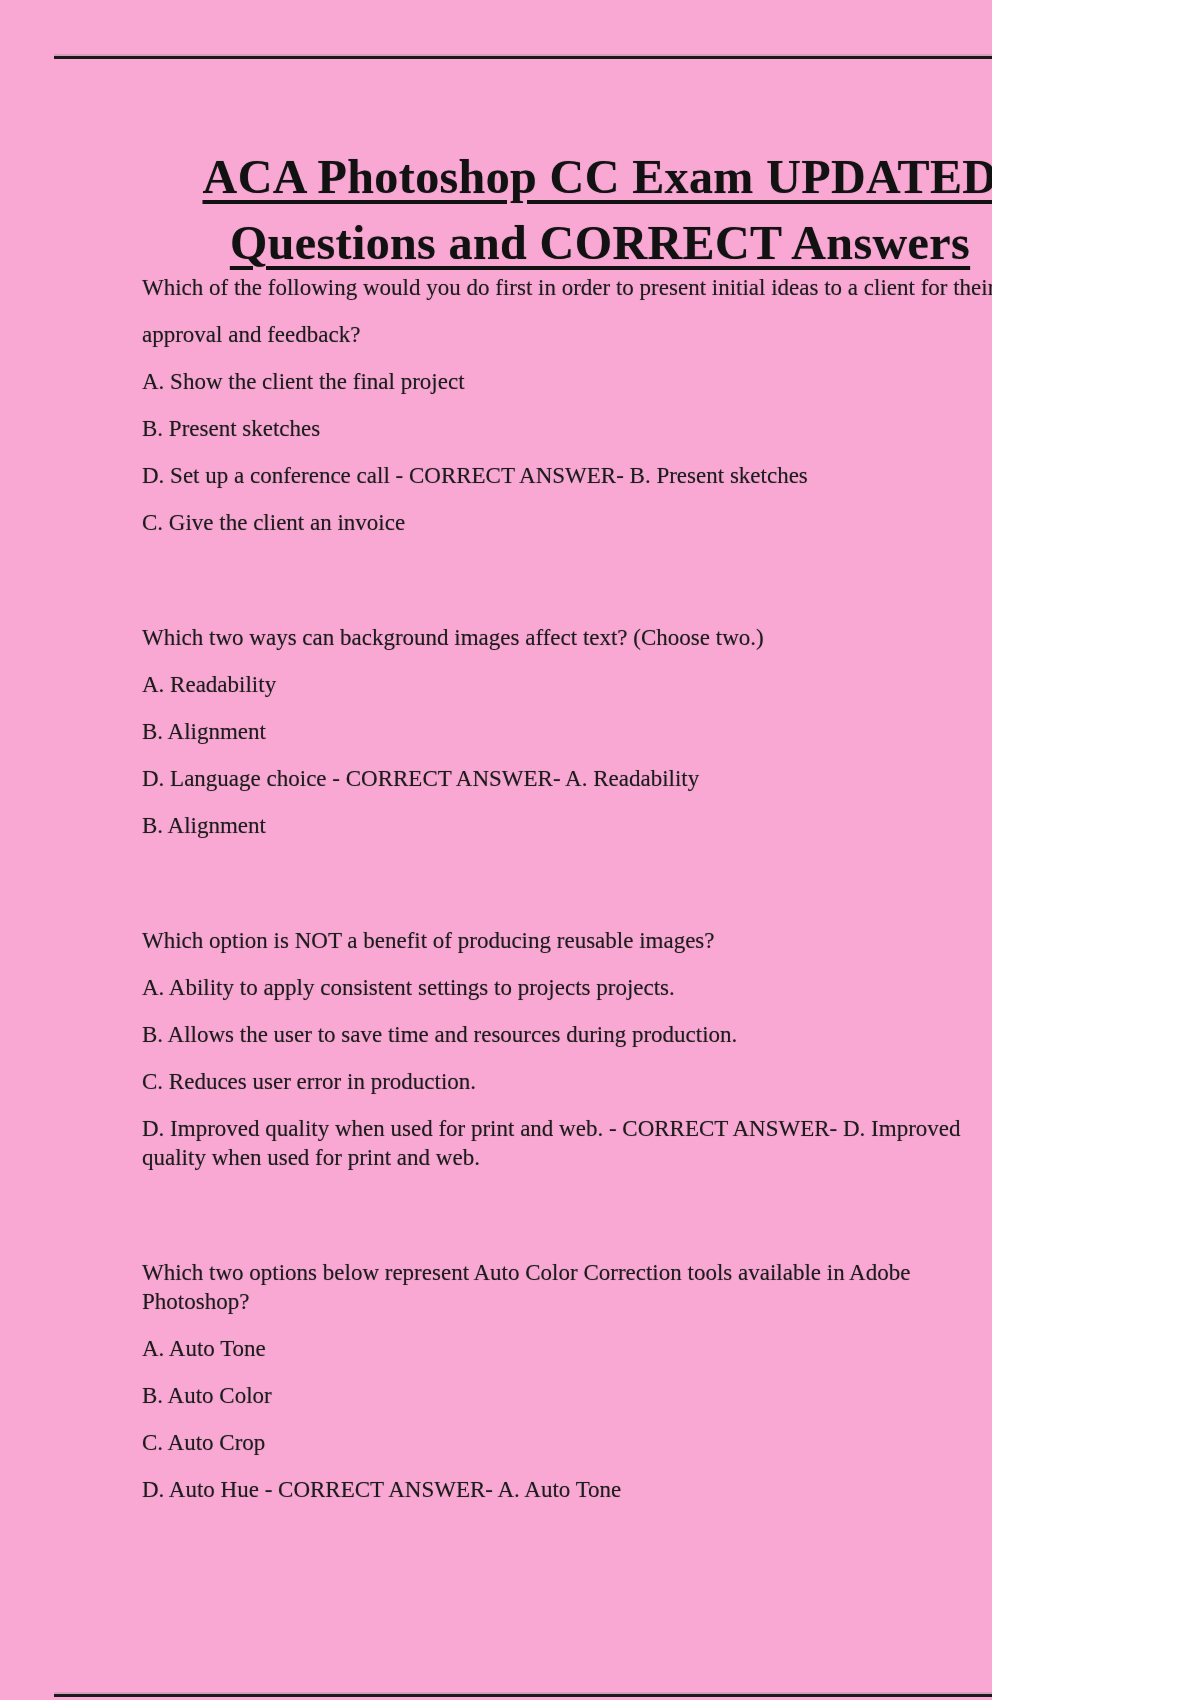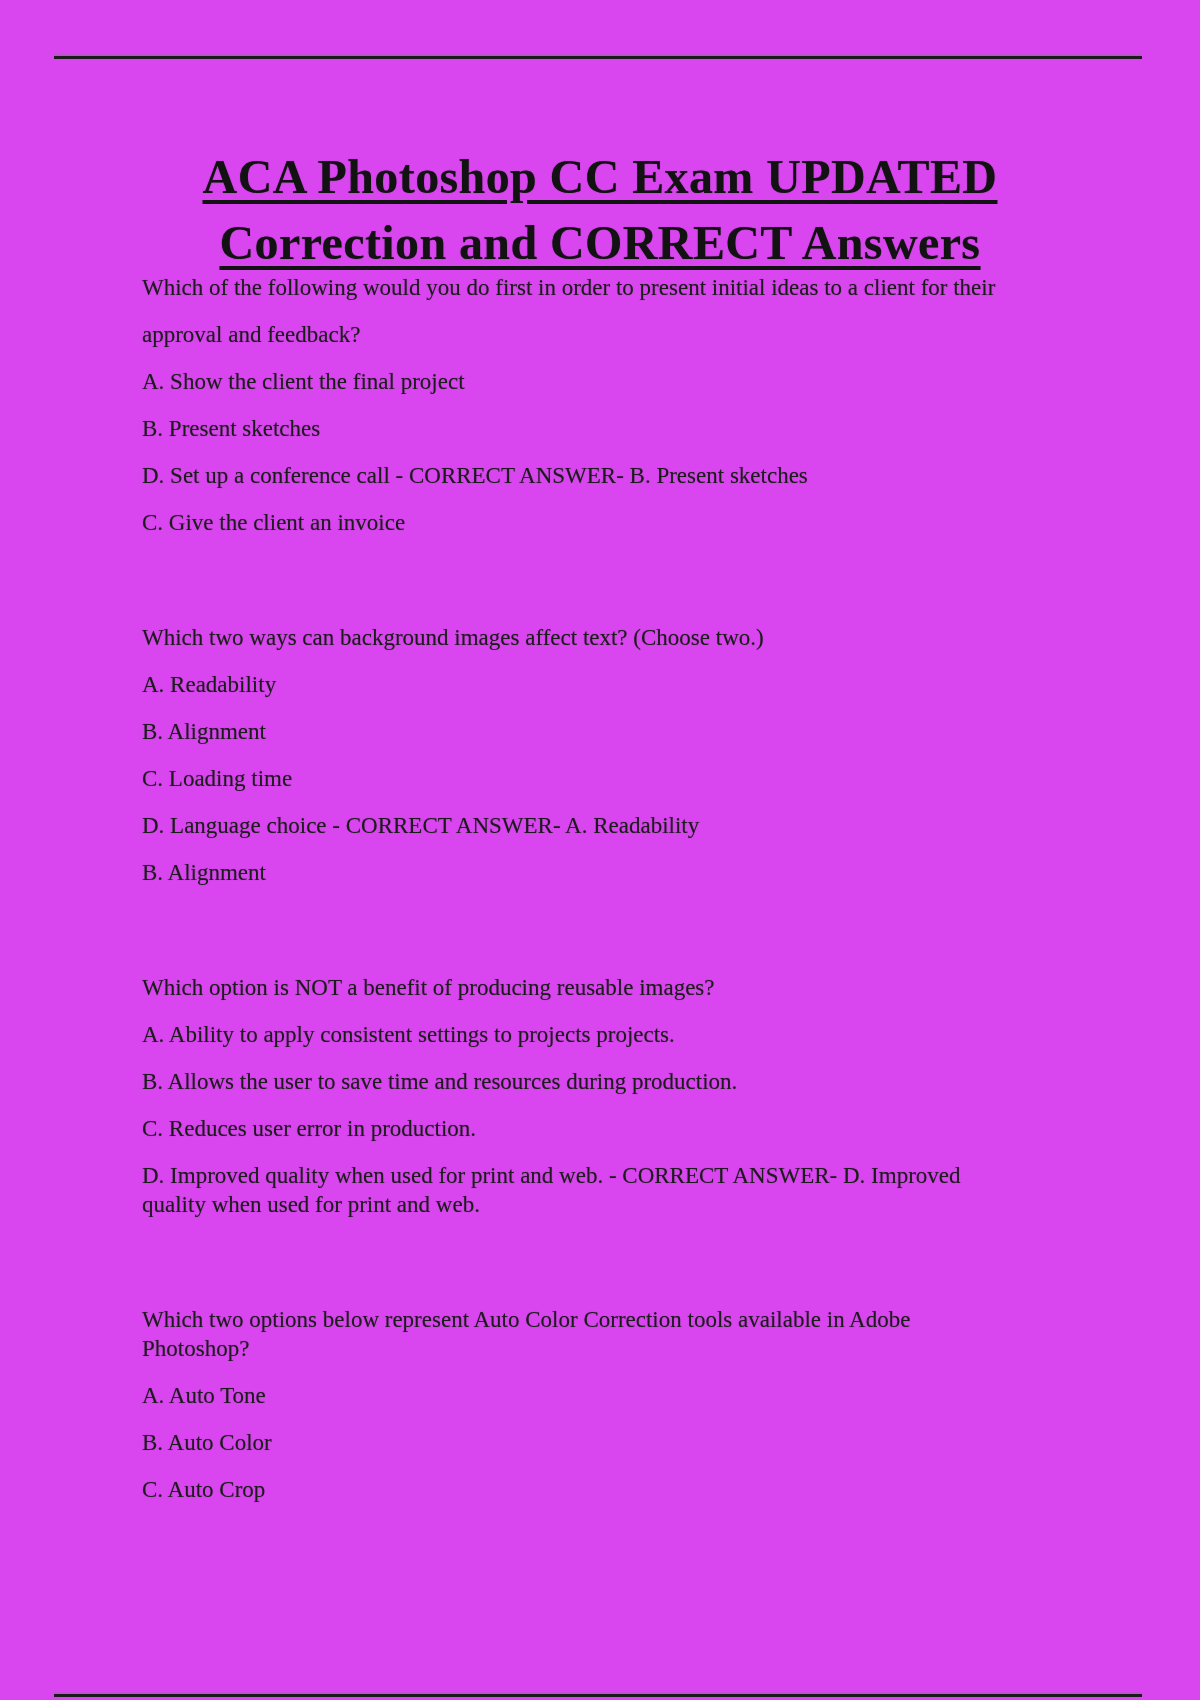--- a/index.html
+++ b/index.html
@@ -1,22 +1,22 @@
 <!DOCTYPE html>
 <html><head>
 <meta charset="utf-8">
 <style>
   * { margin: 0; padding: 0; box-sizing: border-box; }
   html, body { background: #ffffff; }
 
   .page {
     position: relative;
-    width: 1200px;
+    width: 992px;
     height: 1700px;
-    background: #d946ef;
+    background: #f9a8d4;
     font-family: "Liberation Serif", "DejaVu Serif", serif;
     overflow: hidden;
     text-decoration: underline;
   }
 
   .rule {
     position: absolute;
     left: 54px;
     width: 1088px;
     height: 3px;
@@ -65,57 +65,57 @@
 </style>
 </head>
 <body>
 
 <div class="page">
 
   <div class="rule rule-top"></div>
 
   <header class="title">
     <div><span class="u">ACA Photoshop CC Exam UPDATED</span></div>
-    <div><span class="u">Correction and CORRECT Answers</span></div>
+    <div><span class="u">Questions and CORRECT Answers</span></div>
   </header>
 
   <main class="body">
 
     <section class="question">
       <p>Which of the following would you do first in order to present initial ideas to a client for their</p>
       <p>approval and feedback?</p>
       <p>A. Show the client the final project</p>
       <p>B. Present sketches</p>
       <p>D. Set up a conference call - CORRECT ANSWER- B. Present sketches</p>
       <p>C. Give the client an invoice</p>
     </section>
 
     <section class="question">
       <p>Which two ways can background images affect text? (Choose two.)</p>
       <p>A. Readability</p>
       <p>B. Alignment</p>
-      <p>C. Loading time</p>
       <p>D. Language choice - CORRECT ANSWER- A. Readability</p>
       <p>B. Alignment</p>
     </section>
 
     <section class="question">
       <p>Which option is NOT a benefit of producing reusable images?</p>
       <p>A. Ability to apply consistent settings to projects projects.</p>
       <p>B. Allows the user to save time and resources during production.</p>
       <p>C. Reduces user error in production.</p>
       <p class="nogap">D. Improved quality when used for print and web. - CORRECT ANSWER- D. Improved</p>
       <p>quality when used for print and web.</p>
     </section>
 
     <section class="question">
       <p class="nogap">Which two options below represent Auto Color Correction tools available in Adobe</p>
       <p>Photoshop?</p>
       <p>A. Auto Tone</p>
       <p>B. Auto Color</p>
       <p>C. Auto Crop</p>
+      <p>D. Auto Hue - CORRECT ANSWER- A. Auto Tone</p>
     </section>
 
   </main>
 
   <div class="rule rule-bottom"></div>
 
 </div>
 
 </body></html>

